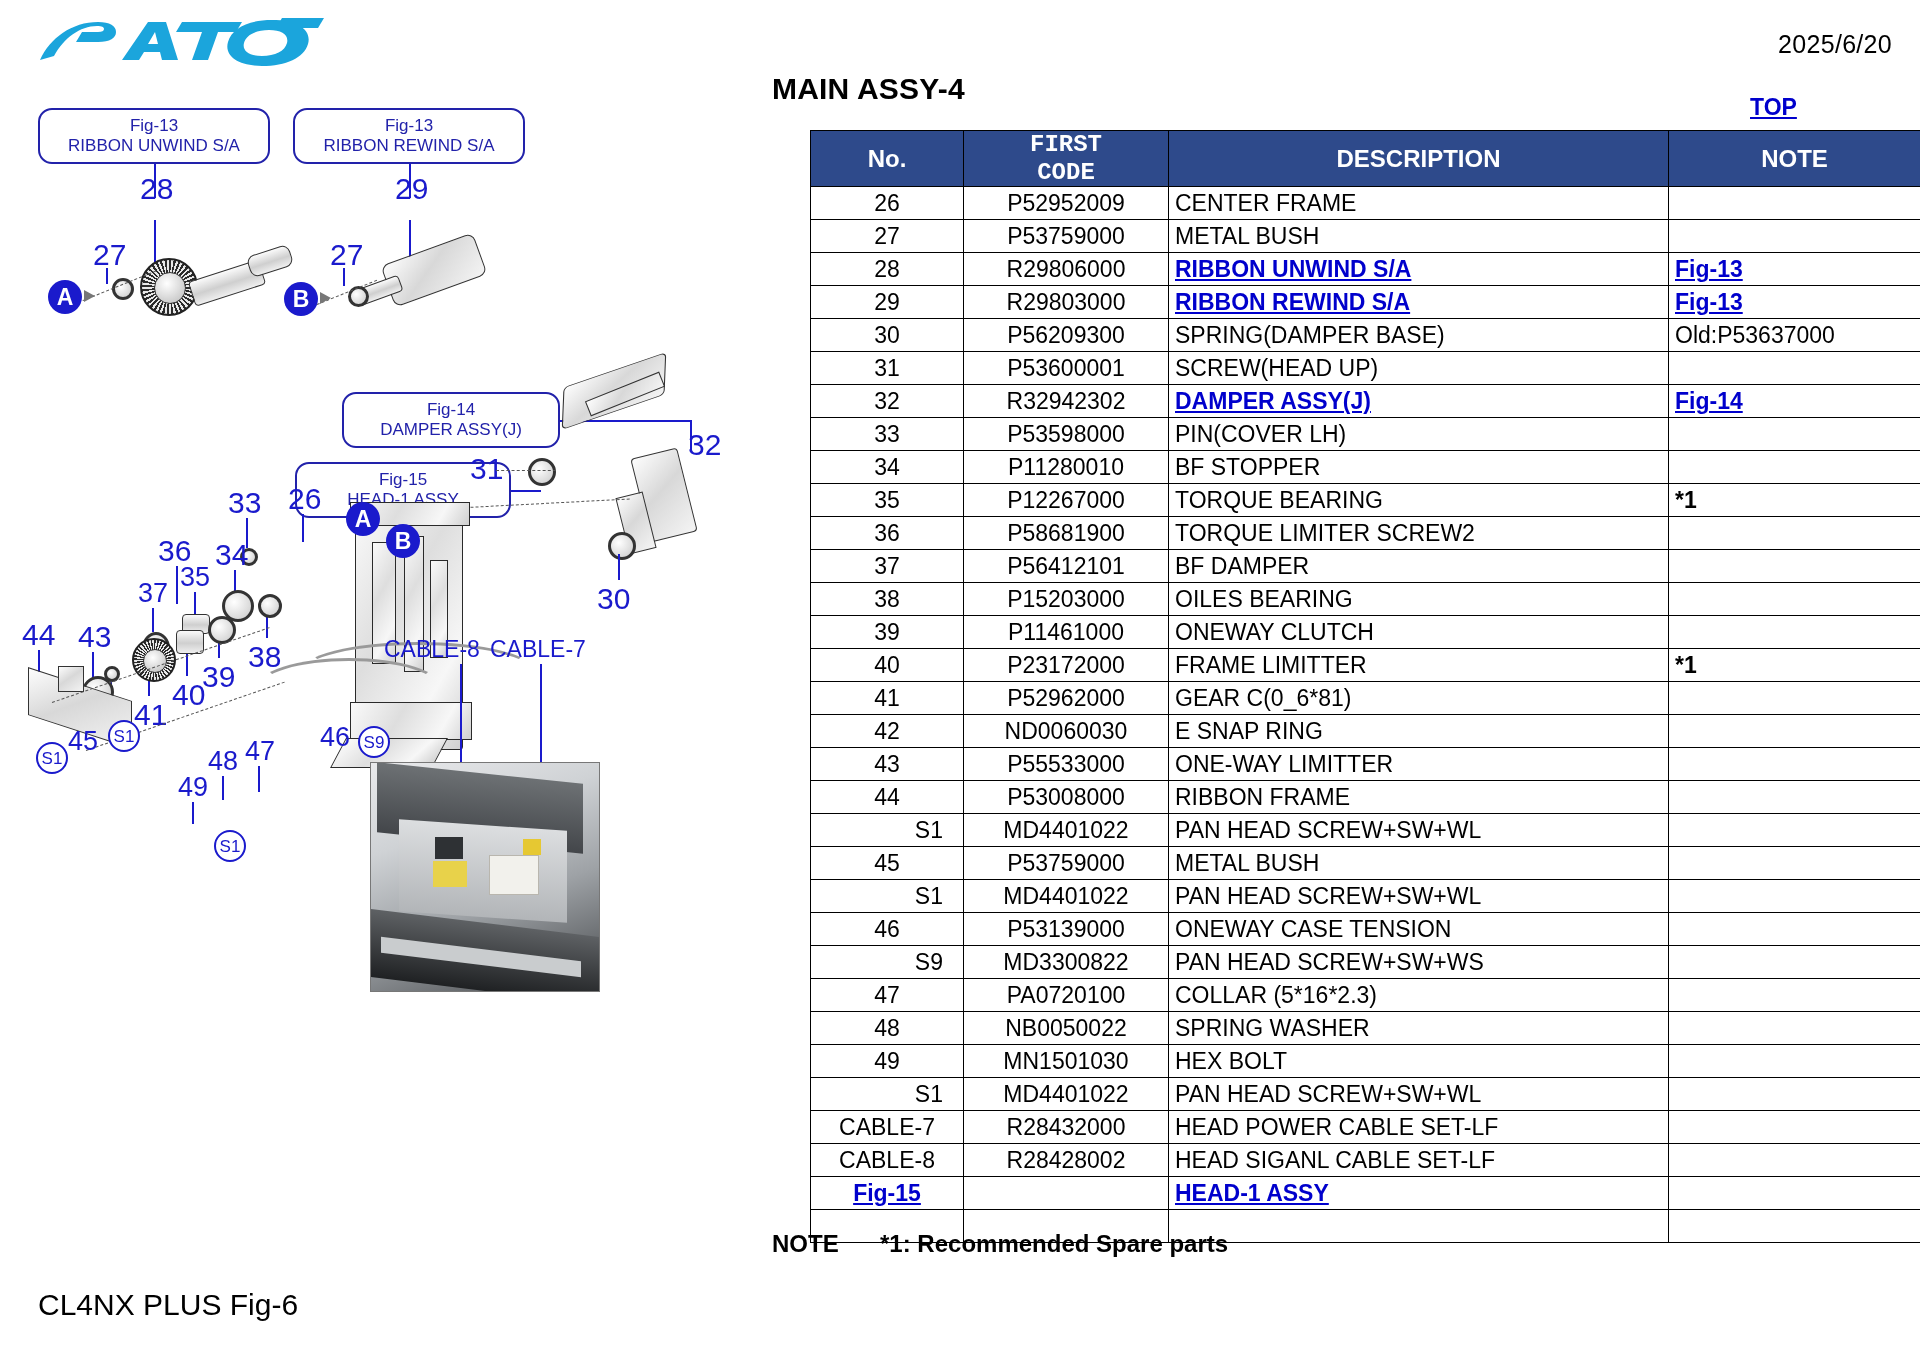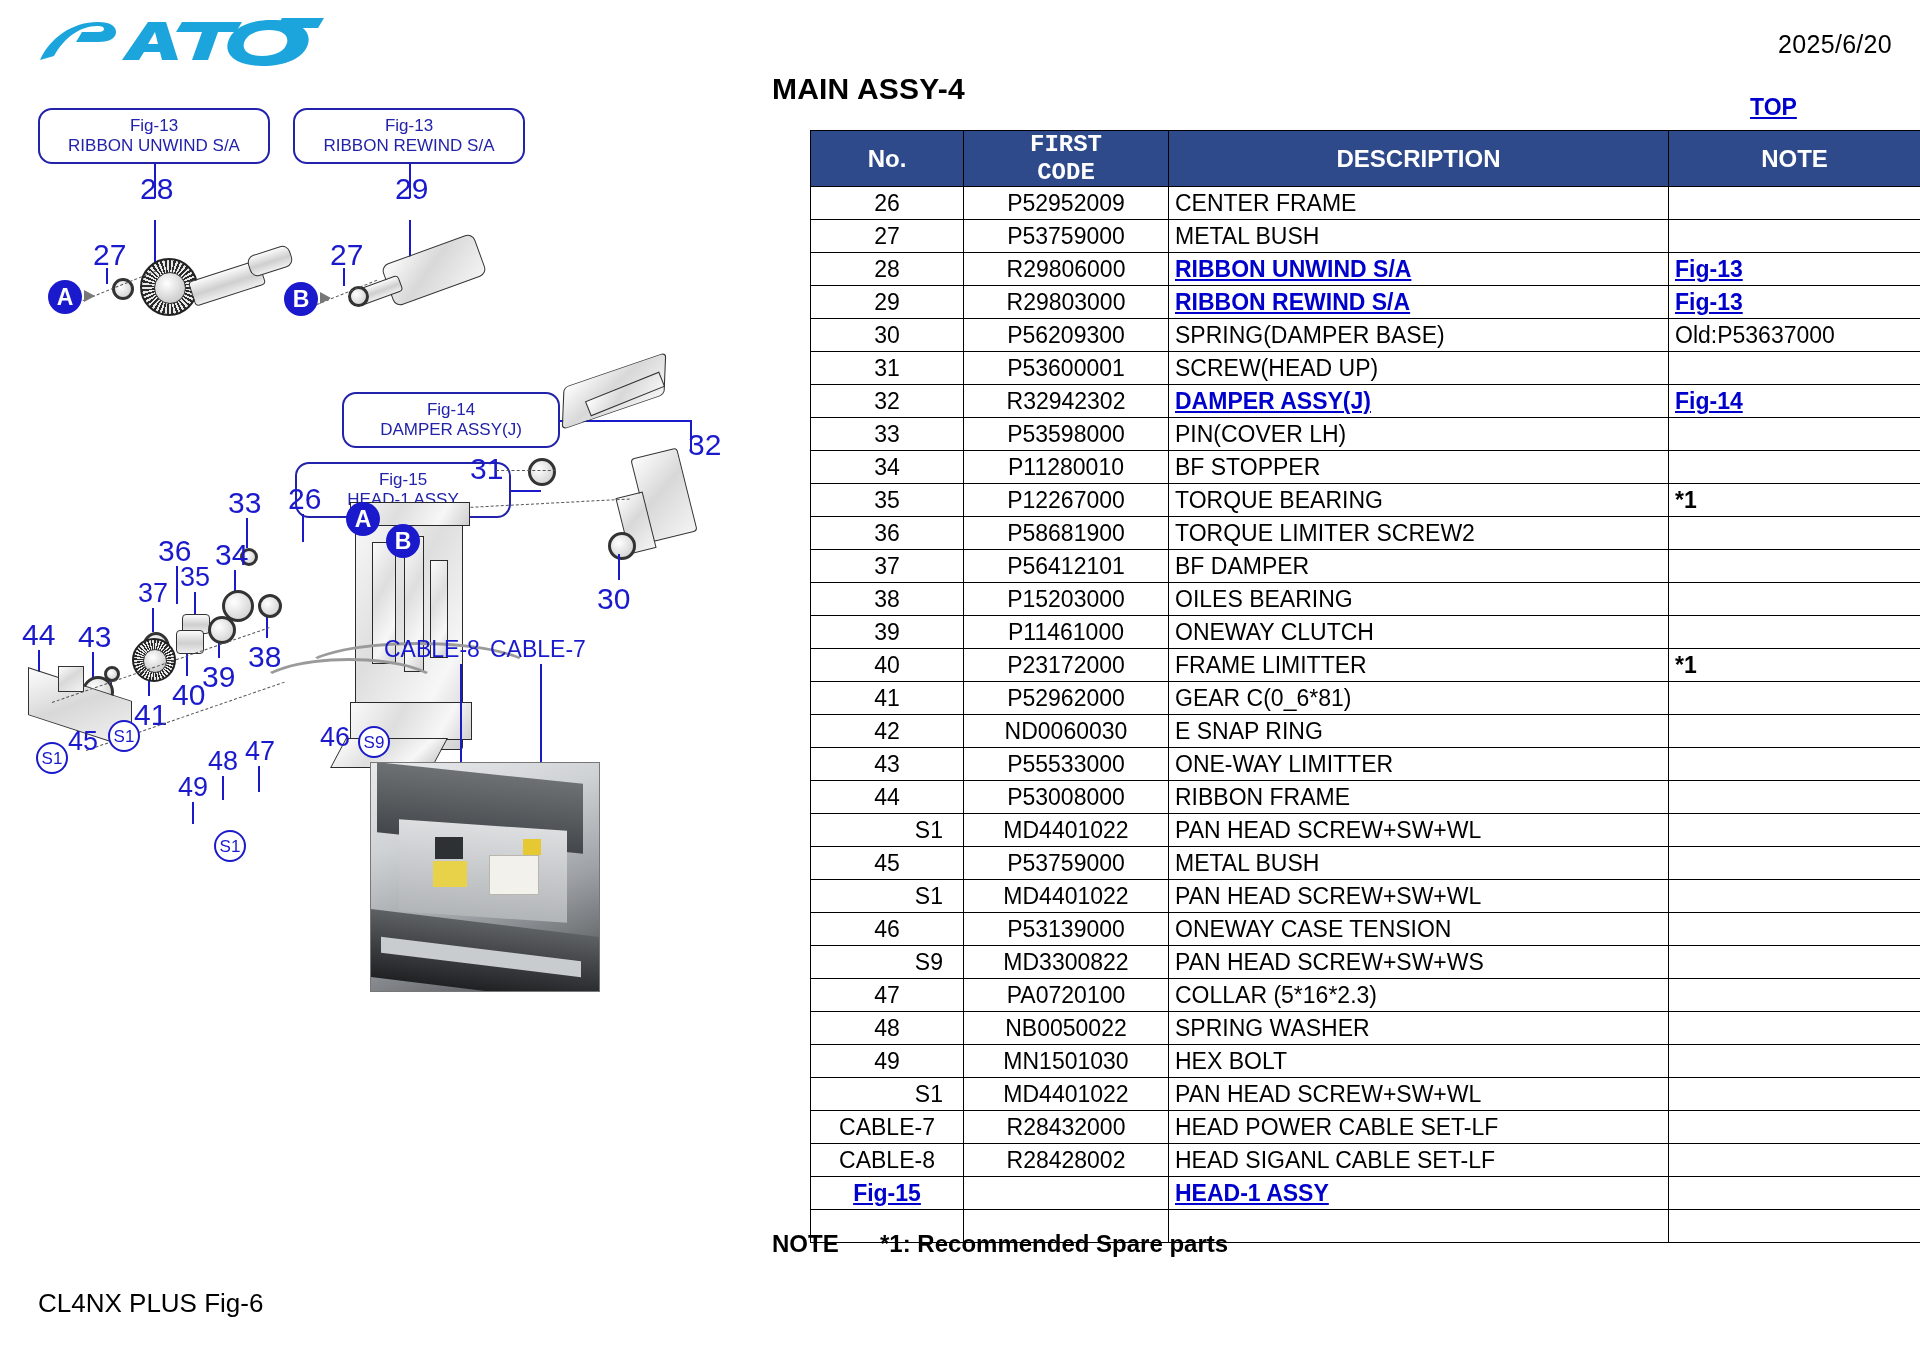--- a/index.html
+++ b/index.html
@@ -106,21 +106,21 @@
     font-size: 24px;
     font-weight: bold;
     color: #000;
   }
   #note-row .note-word { display:inline-block; width: 108px; }
   
   #footer-label {
     position: absolute;
     left: 38px;
     top: 1288px;
-    font-size: 26px;
+    font-size: 30px;
     color: #000;
   }
   
   #diagram {
     position: absolute;
     left: 0;
     top: 90px;
     width: 760px;
     height: 1090px;
   }

